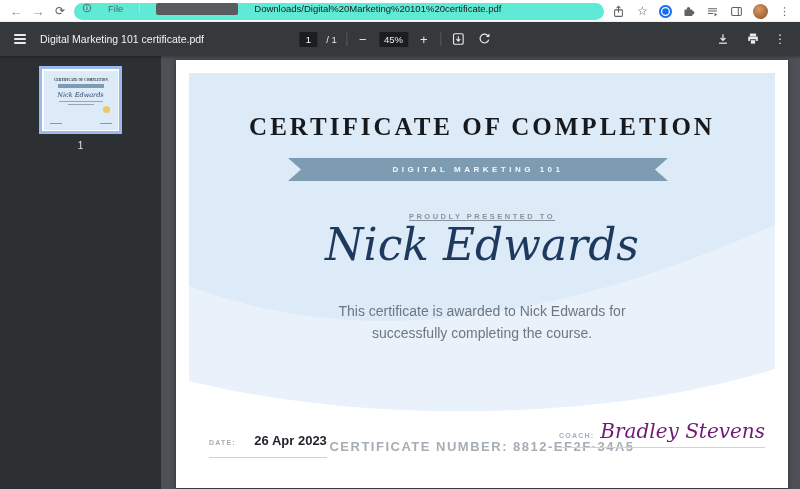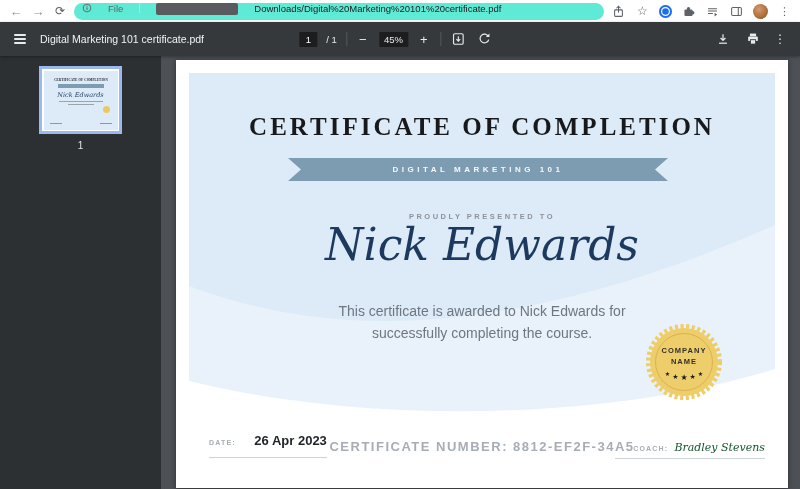--- a/index.html
+++ b/index.html
@@ -68,21 +68,21 @@
   .waves { position:absolute; inset:0; width:100%; height:100%; }
 
   .cert-title { position:absolute; top:40px; width:100%; text-align:center;
                 font-family:"Liberation Serif",serif; font-weight:bold; font-size:25px;
                 letter-spacing:3px; color:#17191c; white-space:nowrap; }
   .ribbon { position:absolute; left:99px; top:85px; width:380px; height:23px; background:#7d9cb2;
             clip-path:polygon(0% 0%, 100% 0%, calc(100% - 13px) 50%, 100% 100%, 0% 100%, 13px 50%);
             display:flex; align-items:center; justify-content:center; }
   .ribbon-text { color:#f4f8fb; font-size:8px; letter-spacing:3.5px; font-weight:bold; }
   .presented { position:absolute; top:139px; width:100%; text-align:center;
-               font-size:7.5px; letter-spacing:2.5px; color:#8b929b; font-weight:bold; }
+               font-size:7.5px; letter-spacing:2.5px; color:#8b929b; font-weight:bold;text-decoration:underline; }
   .recipient { position:absolute; top:146px; width:100%; text-align:center;
                font-family:"DejaVu Serif",serif; font-style:italic; font-size:44px; color:#1d3a5e; }
   .cert-desc { position:absolute; top:228px; left:50%; transform:translateX(-50%); width:332px;
                text-align:center; font-size:14px; line-height:1.55; color:#6e7680; }
 
   .badge { position:absolute; left:456px; top:250px; width:78px; height:78px; }
   .badge svg { position:absolute; inset:0; }
   .badge-inner { position:absolute; inset:0; display:flex; flex-direction:column; align-items:center;
                  justify-content:center; text-align:center; }
   .badge-line { font-size:7.5px; font-weight:bold; letter-spacing:1px; color:#33302a; line-height:1.5; }
@@ -94,21 +94,21 @@
 
   .foot-date { position:absolute; left:20px; top:358px; padding-bottom:8px; border-bottom:1px solid #ccd3d9;
                min-width:92px; white-space:nowrap; }
   .foot-label { font-size:7px; letter-spacing:1.2px; color:#a6adb5; font-weight:bold; }
   .date-value { font-size:13px; font-weight:bold; color:#1f2328; margin-left:14px; }
   .foot-certnum { position:absolute; top:366px; width:100%; text-align:center;
                   font-size:13px; letter-spacing:1.5px; color:#a6adb5; font-weight:bold; }
   .foot-coach { position:absolute; right:10px; top:346px; padding-bottom:4px; border-bottom:1px solid #ccd3d9;
                 min-width:150px; text-align:right; white-space:nowrap; display:flex; align-items:baseline;
                 justify-content:flex-end; gap:6px; }
-  .coach-name { font-family:"DejaVu Serif",serif; font-style:italic; font-size:11px; color:#14532d;margin-top:22px; }
+  .coach-name { font-family:"DejaVu Serif",serif; font-style:italic; font-size:20px; color:#701a75; }
 </style>
 </head>
 <body>
 
 <div class="browser-bar">
   <div class="nav-ic">←</div>
   <div class="nav-ic">→</div>
   <div class="nav-ic reload">⟳</div>
 
   <div class="omnibox">
@@ -252,37 +252,20 @@
         <div class="ribbon">
           <span class="ribbon-text">DIGITAL MARKETING 101</span>
         </div>
 
         <div class="presented">PROUDLY PRESENTED TO</div>
 
         <div class="recipient">Nick Edwards</div>
 
         <div class="cert-desc">This certificate is awarded to Nick Edwards for successfully completing the course.</div>
 
-        <div class="badge">
-          <svg viewBox="0 0 78 78">
-            <circle cx="39" cy="39" r="34" fill="#eecd6b" stroke="#eecd6b" stroke-width="8" stroke-dasharray="3 2.4"></circle>
-            <circle cx="39" cy="39" r="28.5" fill="none" stroke="#d9b44f" stroke-width="1"></circle>
-          </svg>
-          <div class="badge-inner">
-            <div class="badge-line">COMPANY</div>
-            <div class="badge-line">NAME</div>
-            <div class="badge-stars">
-              <span class="st0">★</span>
-              <span class="st1">★</span>
-              <span class="st2">★</span>
-              <span class="st3">★</span>
-              <span class="st4">★</span>
-            </div>
-          </div>
-        </div>
 
         <div class="foot-date">
           <span class="foot-label">DATE:</span>
           <span class="date-value">26 Apr 2023</span>
         </div>
 
         <div class="foot-certnum">CERTIFICATE NUMBER: 8812-EF2F-34A5</div>
 
         <div class="foot-coach">
           <span class="foot-label">COACH:</span>

